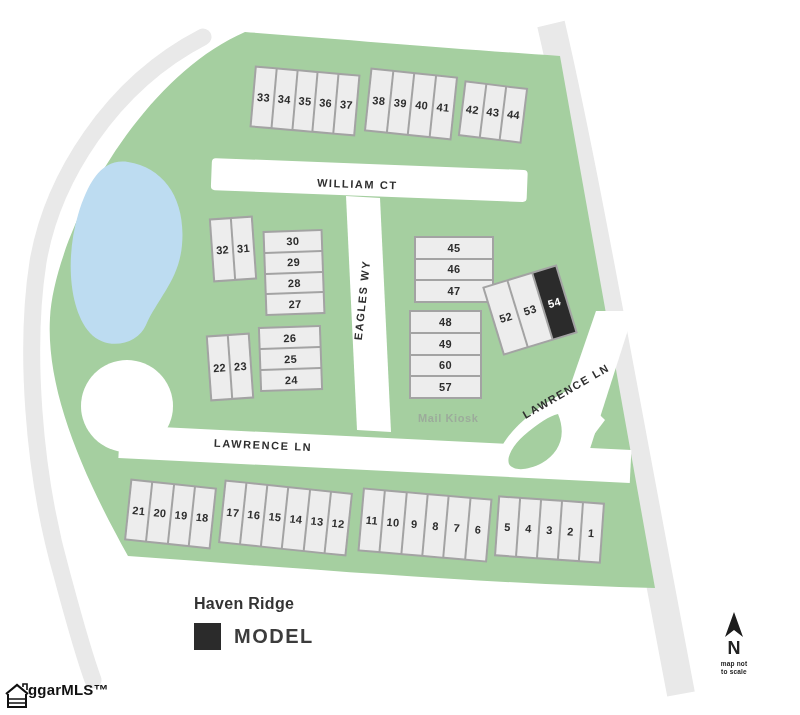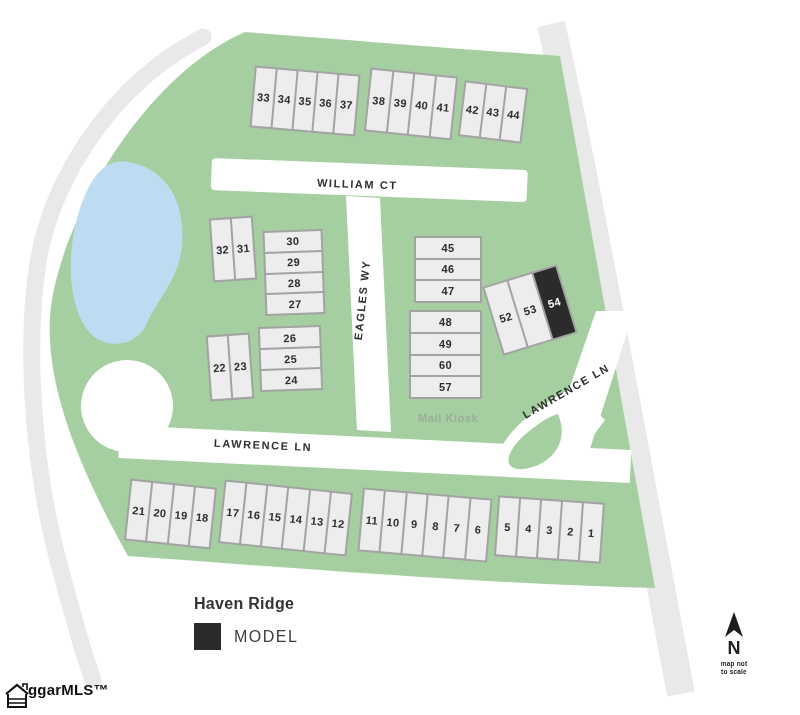--- a/index.html
+++ b/index.html
@@ -25,21 +25,21 @@
     font-size:11px;letter-spacing:1.6px;transform-origin:center;
   }
   .kiosk{color:#9cab9b;font-weight:700;letter-spacing:0.6px;font-size:11px;}
   
   .title{
     position:absolute;left:194px;top:595px;font-size:16px;font-weight:700;
     color:#333333;letter-spacing:0.3px;
   }
   .legend-row{position:absolute;left:194px;top:623px;display:flex;align-items:center;gap:13px;}
   .swatch{width:27px;height:27px;background:#2b2b2b;display:inline-block;}
-  .legend-text{font-size:16px;font-weight:400;color:#3c3c3c;letter-spacing:1.5px;}
+  .legend-text{font-size:20px;font-weight:700;color:#3c3c3c;letter-spacing:1.5px;}
   
   .compass{position:absolute;left:710px;top:612px;width:48px;text-align:center;color:#222;}
   .compass .n{font-size:18px;font-weight:800;line-height:1;margin-top:-3px;}
   .compass .note{font-size:6.5px;font-weight:700;line-height:1.25;margin-top:3px;letter-spacing:0.2px;}
   
   .watermark{position:absolute;left:2px;top:681px;display:flex;align-items:flex-start;gap:0px;color:#111;}
   .watermark .wm-text{font-size:15px;font-weight:700;letter-spacing:0.2px;margin-left:-4px;}
 </style>
 </head>
 <body>
@@ -108,21 +108,21 @@
       </div>
       <div class="lot-group" style="left: 259px; top: 326px; width: 63px; height: 65px; transform: rotate(-2deg); grid-template-rows: repeat(3, 1fr);">
         <div class="lot">26</div>
         <div class="lot">25</div>
         <div class="lot">24</div>
       </div>
       <div class="lot-group" style="left: 208px; top: 334px; width: 44px; height: 66px; transform: rotate(-4deg); grid-template-columns: repeat(2, 1fr);">
         <div class="lot">22</div>
         <div class="lot">23</div>
       </div>
-      <div class="lot-group" style="left: 414px; top: 236px; width: 68px; height: 67px; transform: rotate(0deg); grid-template-rows: repeat(3, 1fr);">
+      <div class="lot-group" style="left: 414px; top: 236px; width: 80px; height: 67px; transform: rotate(0deg); grid-template-rows: repeat(3, 1fr);">
         <div class="lot">45</div>
         <div class="lot">46</div>
         <div class="lot">47</div>
       </div>
       <div class="lot-group" style="left: 409px; top: 310px; width: 73px; height: 89px; transform: rotate(0deg); grid-template-rows: repeat(4, 1fr);">
         <div class="lot">48</div>
         <div class="lot">49</div>
         <div class="lot">60</div>
         <div class="lot">57</div>
       </div>

